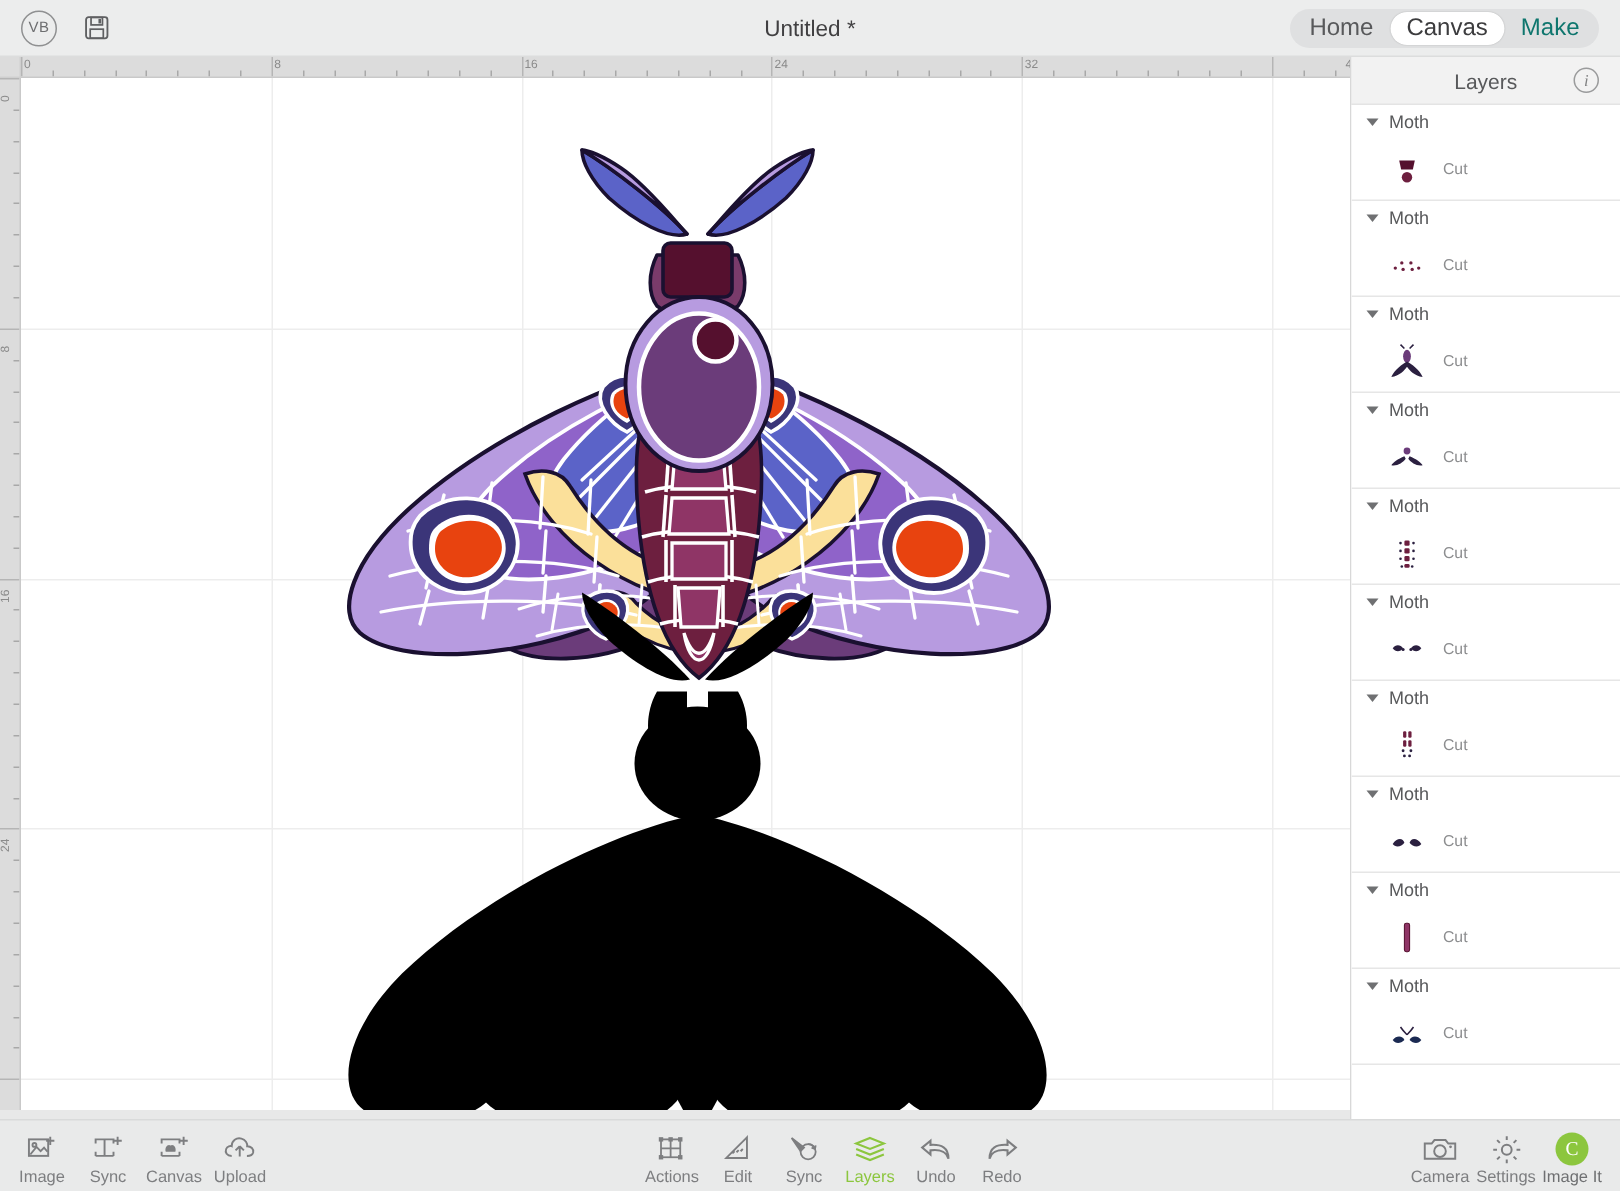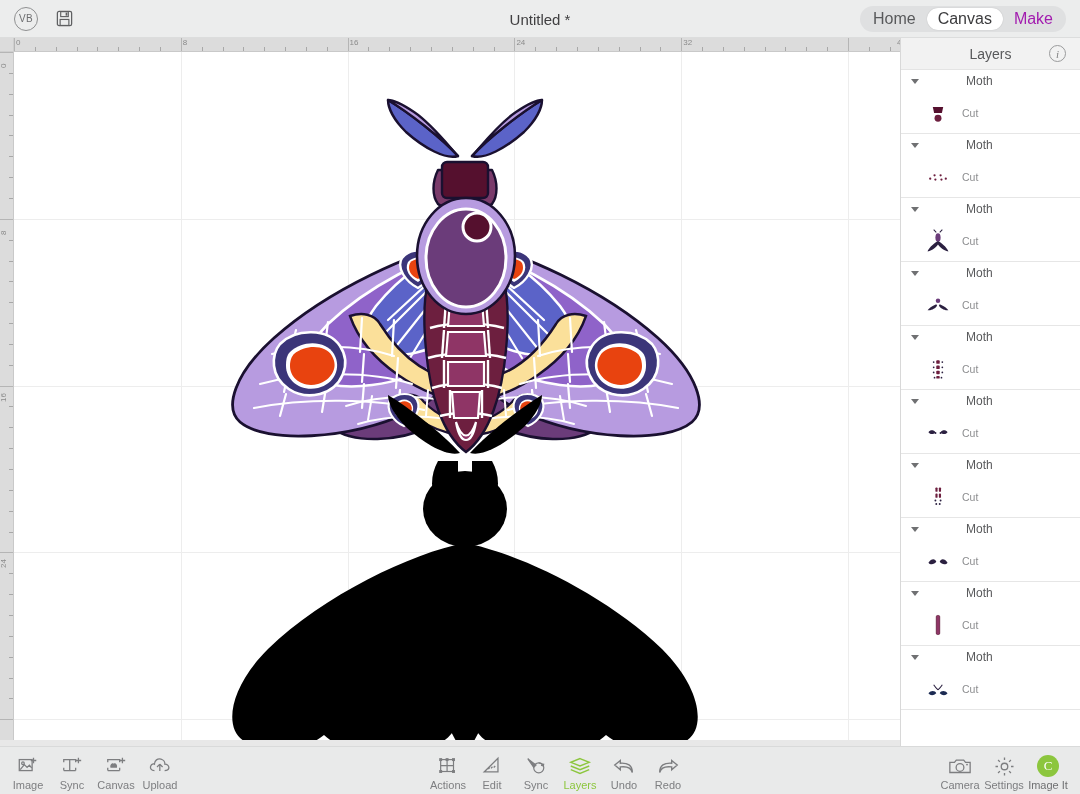--- a/index.html
+++ b/index.html
@@ -41,21 +41,21 @@
     position: absolute; right: 14px; top: 6px;
     height: 26px; background: #dfe0e1; border-radius: 13px;
     display: flex; align-items: center; padding: 2px;
   }
   .seg-btn {
     height: 22px; padding: 0 11px; border-radius: 11px;
     display: flex; align-items: center; justify-content: center;
     font-size: 16px; color: #58595b; background: transparent;
   }
   .seg-btn.active { background: #ffffff; color: #3c3c3e; box-shadow: 0 0 1px rgba(0,0,0,.25); }
-  .seg-btn.disabled { color: #a21caf; }
+  .seg-btn.disabled { color: #0f766e; }
 
   
   .ruler-corner {
     position: absolute; left: 0; top: 38px; width: 14px; height: 14px;
     background: #dcdcdc; border-right: 1px solid #cfcfcf; border-bottom: 1px solid #cfcfcf;
   }
   .ruler-h {
     position: absolute; left: 14px; top: 38px; width: 886px; height: 14px;
     background: #dcdcdc; border-bottom: 1px solid #c9c9c9; overflow: hidden;
   }
@@ -119,21 +119,21 @@
   .layers-list { flex: 1 1 auto; overflow: hidden; background: #ffffff; }
   .layer-group { border-bottom: 1px solid #e6e6e6; background: #ffffff; }
   .layer-head {
     height: 22px; display: flex; align-items: center; padding-left: 10px;
   }
   .caret {
     width: 0; height: 0; margin-right: 7px;
     border-left: 4px solid transparent; border-right: 4px solid transparent;
     border-top: 5px solid #6f7072;
   }
-  .layer-name { font-size: 12px; color: #58595b; margin-left: 40px; }
+  .layer-name { font-size: 12px; color: #58595b; }
   .layer-row {
     height: 41px; display: flex; align-items: center; padding-left: 22px;
   }
   .layer-thumb {
     width: 30px; height: 32px; flex: 0 0 30px;
     display: flex; align-items: center; justify-content: center;
   }
   .layer-op { font-size: 10.5px; color: #8c8d8f; margin-left: 9px; }
 
   

